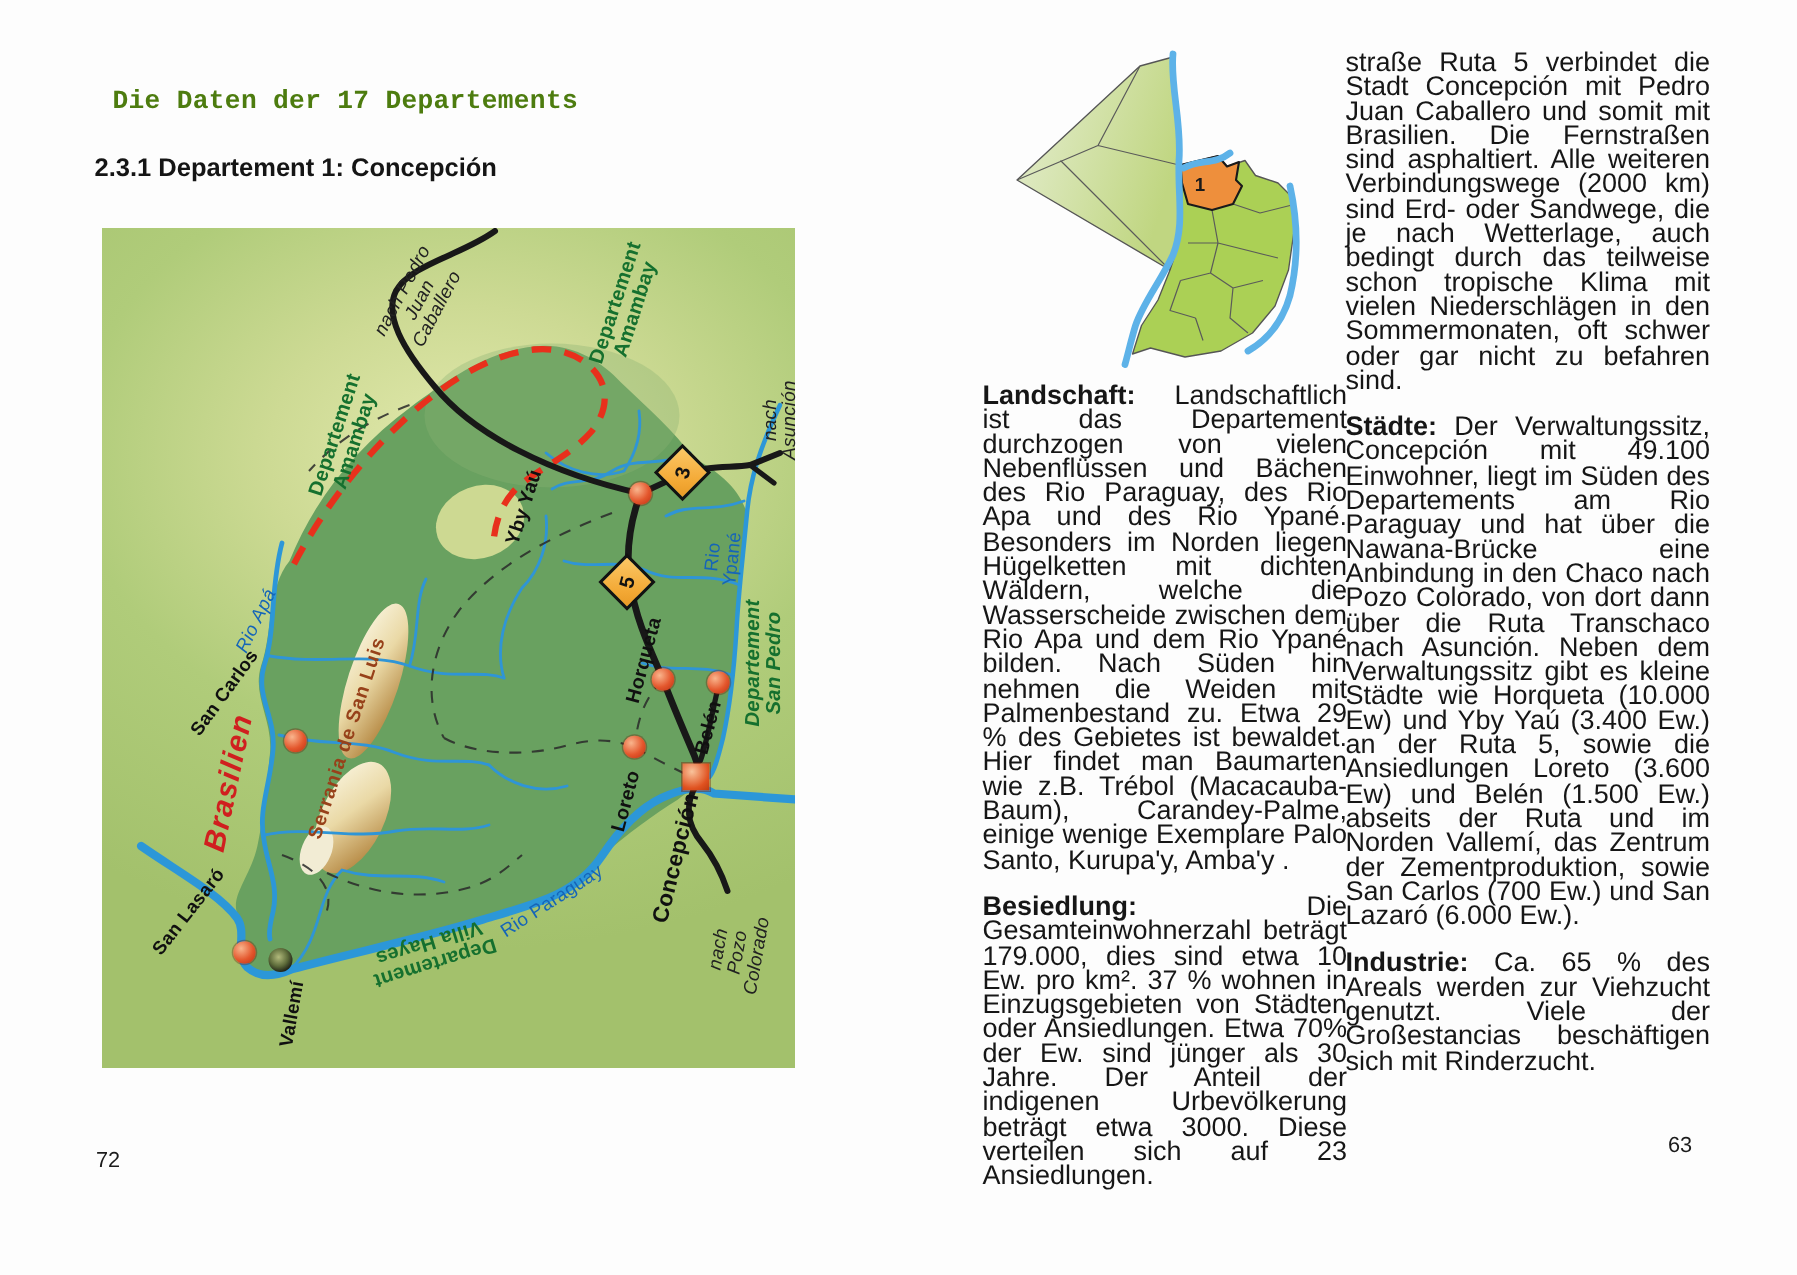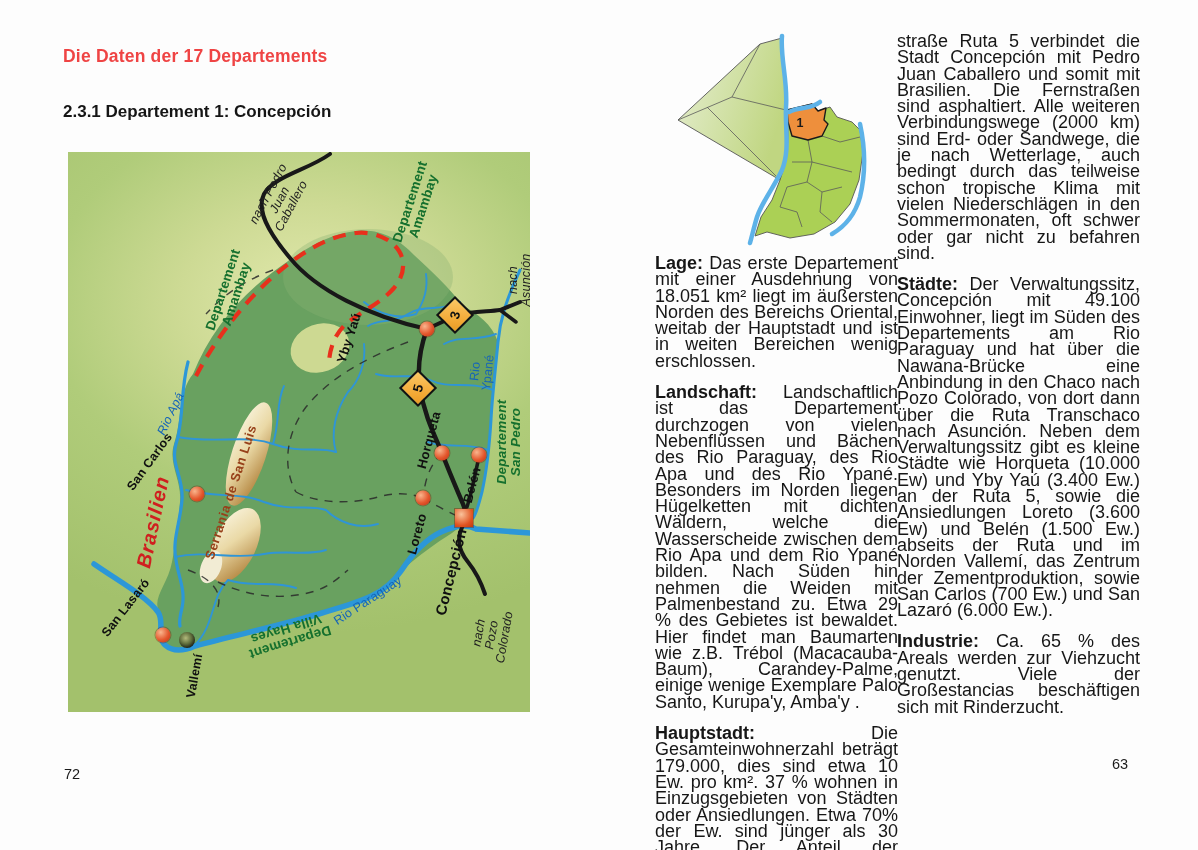--- a/index.html
+++ b/index.html
@@ -1,20 +1,20 @@
 <!DOCTYPE html>
 <html><head>
 <meta charset="utf-8">
 <style>
   html,body{margin:0;padding:0;}
   body{
     width:1198px;height:850px;background:#fdfdfd;position:relative;overflow:hidden;
     font-family:"Liberation Sans",sans-serif;color:#141414;
   }
-  .h-title{position:absolute;left:63px;top:46px;margin:0;font-size:17.5px;font-weight:bold;color:#ef4444;letter-spacing:.2px;}
+  .h-title{position:absolute;left:63px;top:46px;margin:12px;font-size:17.5px;font-weight:bold;color:#4d7c0f;letter-spacing:.2px;font-family:Liberation Mono, monospace;}
   .h-section{position:absolute;left:63px;top:102px;margin:0;font-size:17px;font-weight:bold;color:#151515;}
   .pagenum{position:absolute;font-size:14.5px;color:#1b1b1b;}
   #pagenum-left{left:64px;top:766px;}
   #pagenum-right{left:1112px;top:756px;}
 
   
   #map-box{
     position:absolute;left:68px;top:152px;width:462px;height:560px;
     background:radial-gradient(ellipse 430px 330px at 52% 27%, #e2e9ad 0%, #cdda94 30%, #b0cc7a 60%, #a3c16c 100%);
   }
@@ -207,23 +207,22 @@
   </g>
   <g stroke="#5db2e8" stroke-width="4.5" fill="none" stroke-linecap="round">
     <path d="M 120,24 C 118,45 126,70 124,95 C 123,118 128,138 120,158 C 112,175 100,190 95,205 C 92,215 90,224 88,231"></path>
     <path d="M 158,90 C 148,98 138,94 127,100"></path>
     <path d="M 198,112 C 203,135 204,160 198,185 C 193,203 182,215 170,222"></path>
   </g>
   <text x="138" y="115" font-size="12.5" font-weight="bold" fill="#1a1a1a" text-anchor="middle">1</text>
 </svg>
 
 <div class="col" id="col-mid">
-    <p><span class="plabel">Lage: </span>Das erste Departement mit einer Ausdehnung von 18.051 km² liegt im äußersten Norden des Bereichs Oriental, weitab der Hauptstadt und ist in weiten Bereichen wenig erschlossen.</p>
     <p><span class="plabel">Landschaft: </span>Landschaftlich ist das Departement durchzogen von vielen Nebenflüssen und Bächen des Rio Paraguay, des Rio  Apa und des Rio Ypané. Besonders im Norden liegen Hügelketten mit dichten Wäldern, welche die  Wasserscheide zwischen dem Rio Apa und dem Rio Ypané bilden. Nach Süden hin nehmen die Weiden mit Palmenbestand zu. Etwa 29 % des Gebietes ist bewaldet. Hier findet man Baumarten wie z.B. Trébol (Macacauba-Baum), Carandey-Palme, einige wenige Exemplare Palo Santo, Kurupa'y, Amba'y .</p>
-    <p><span class="plabel">Hauptstadt: </span>Die Gesamteinwohnerzahl beträgt 179.000, dies sind etwa 10 Ew. pro km². 37 % wohnen in Einzugsgebieten von Städten oder Ansiedlungen. Etwa 70% der Ew. sind jünger als 30 Jahre. Der Anteil der indigenen Urbevölkerung beträgt etwa 3000. Diese verteilen sich auf 23  Ansiedlungen.</p>
+    <p><span class="plabel">Besiedlung: </span>Die Gesamteinwohnerzahl beträgt 179.000, dies sind etwa 10 Ew. pro km². 37 % wohnen in Einzugsgebieten von Städten oder Ansiedlungen. Etwa 70% der Ew. sind jünger als 30 Jahre. Der Anteil der indigenen Urbevölkerung beträgt etwa 3000. Diese verteilen sich auf 23  Ansiedlungen.</p>
   </div>
 <div class="col" id="col-right">
     <p>straße Ruta 5 verbindet die Stadt Concepción mit Pedro Juan Caballero und somit mit Brasilien. Die Fernstraßen sind asphaltiert. Alle weiteren Verbindungswege (2000 km) sind Erd- oder Sandwege, die je nach Wetterlage, auch bedingt durch das teilweise schon tropische Klima mit vielen Niederschlägen in den Sommermonaten, oft schwer oder gar nicht zu befahren sind.</p>
     <p><span class="plabel">Städte: </span>Der Verwaltungssitz, Concepción mit 49.100 Einwohner, liegt im Süden des Departements am Rio Paraguay und hat über die Nawana-Brücke eine Anbindung in den Chaco nach Pozo Colorado, von dort  dann über die Ruta Transchaco nach Asunción. Neben dem Verwaltungssitz gibt es  kleine Städte wie Horqueta (10.000 Ew)  und Yby Yaú (3.400 Ew.) an der Ruta 5, sowie die Ansiedlungen Loreto (3.600 Ew)  und Belén (1.500 Ew.) abseits der Ruta und im Norden Vallemí, das Zentrum der Zementproduktion, sowie San Carlos (700 Ew.) und San Lazaró (6.000 Ew.).</p>
     <p><span class="plabel">Industrie: </span>Ca. 65 % des Areals werden zur Viehzucht genutzt. Viele der Großestancias beschäftigen sich mit Rinderzucht.</p>
   </div>
 
 <div class="pagenum" id="pagenum-left">72</div>
 <div class="pagenum" id="pagenum-right">63</div>
 

